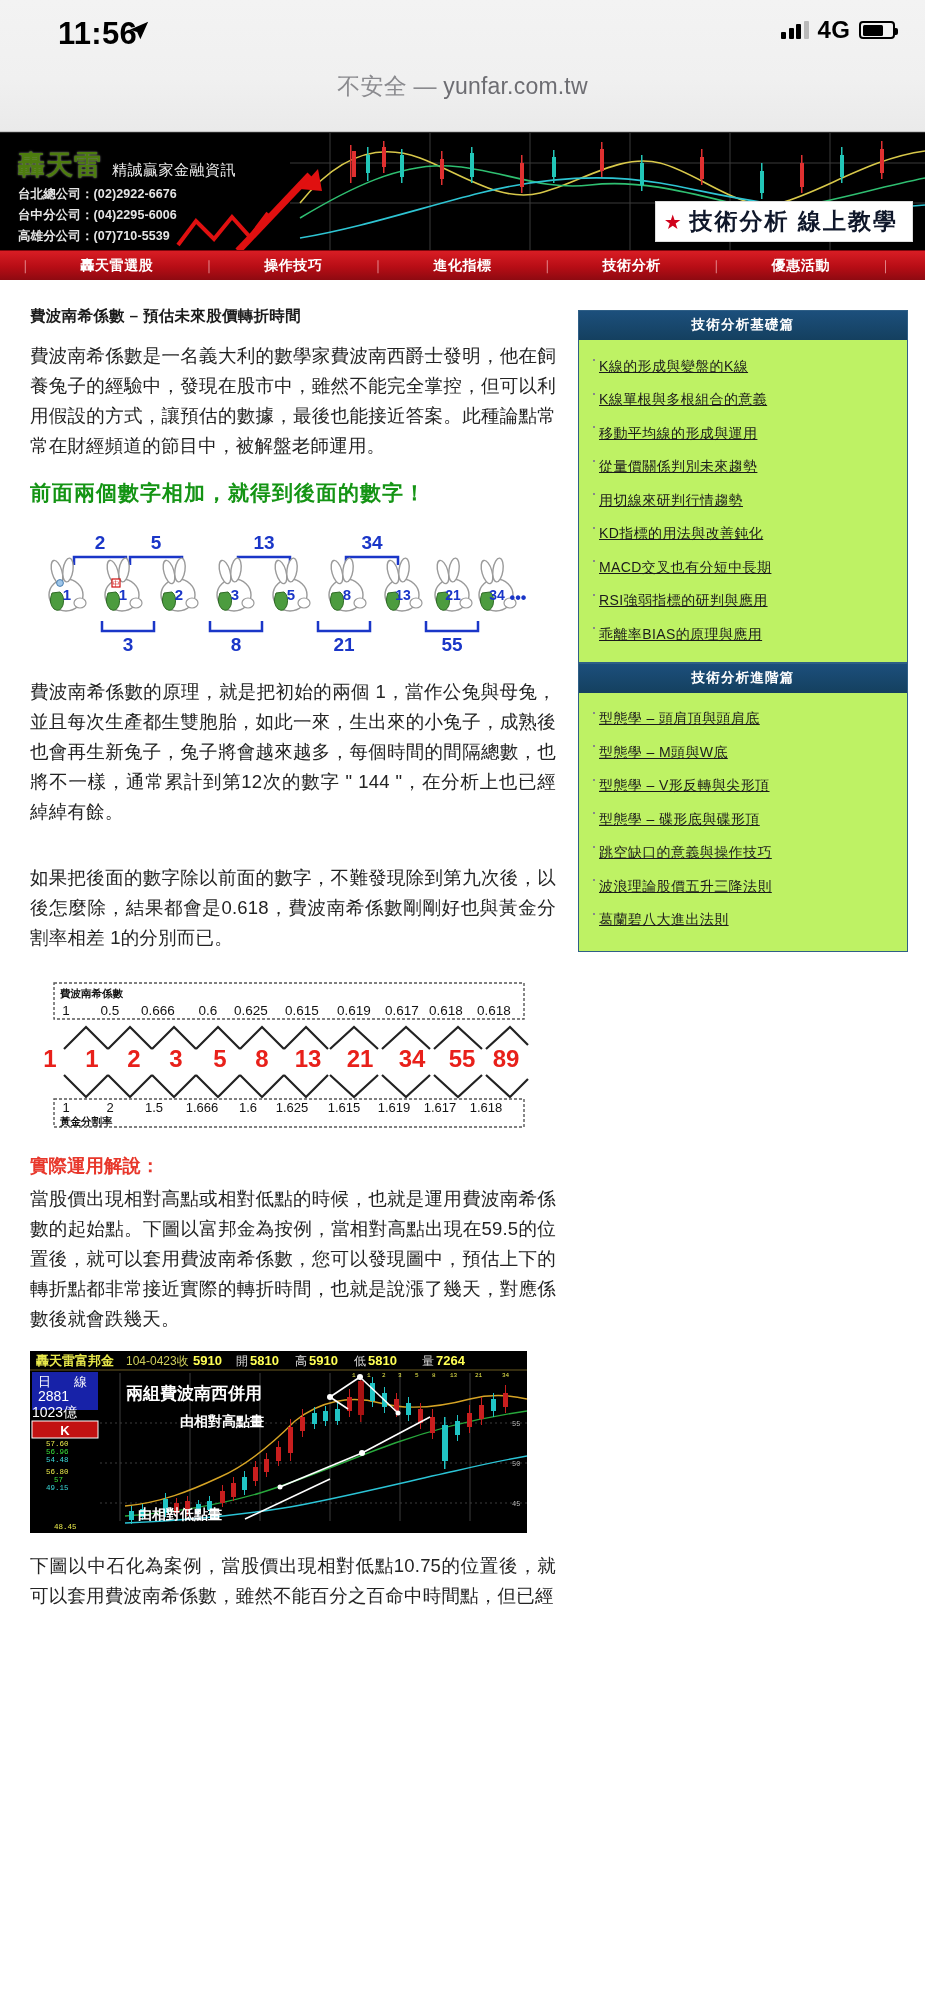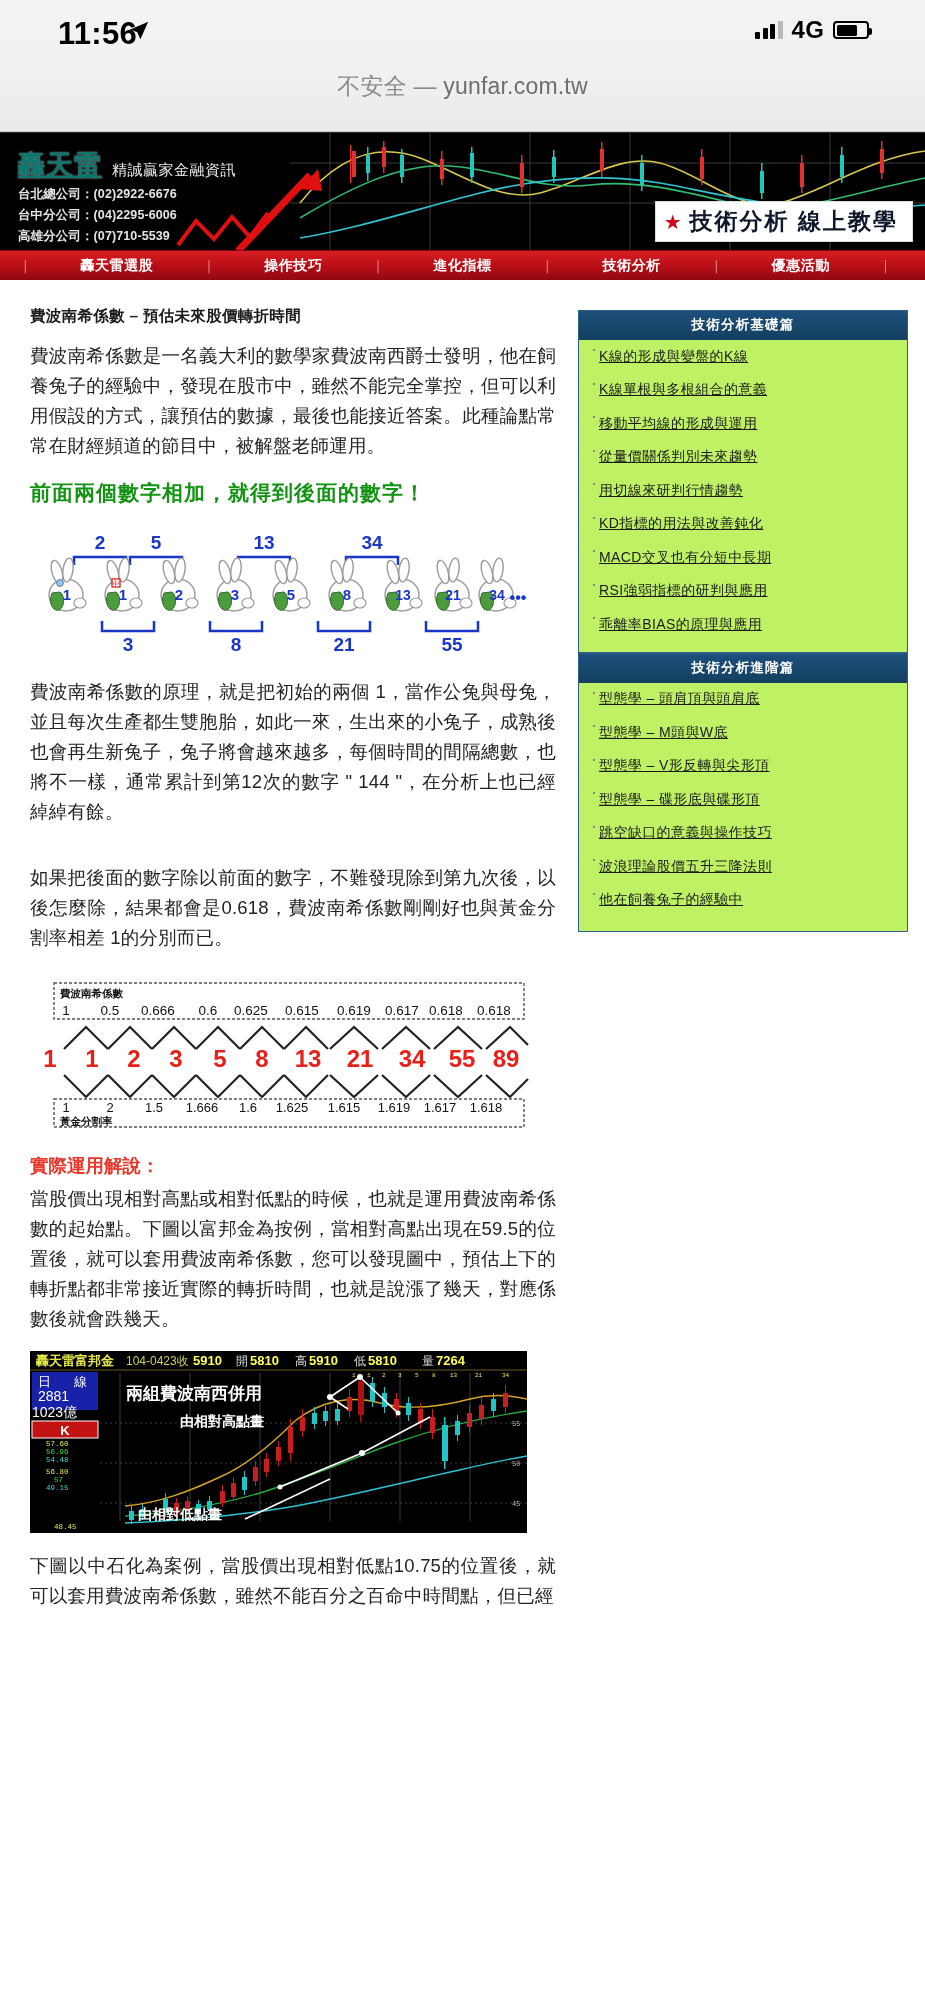--- a/index.html
+++ b/index.html
@@ -23,21 +23,21 @@
     height: 62px; position: relative;
   }
   #status-time {
     position: absolute; left: 58px; top: 16px;
     font-size: 31px; font-weight: 600; color:#000; letter-spacing: .3px;
   }
   #loc-arrow {
     position:absolute; left:128px; top:20px; width:22px; height:22px;
   }
   #status-right {
-    position: absolute; right: 56px; top: 16px;
+    position: absolute; right: 30px; top: 16px;
     display:flex; align-items:center; gap:9px;
   }
   .sig-bars { display:flex; align-items:flex-end; gap:2.5px; height:18px; }
   .sig-bars i { width:5px; background:#000; border-radius:1px; display:block; }
   .sig-bars i.b1 { height:7px; }
   .sig-bars i.b2 { height:11px; }
   .sig-bars i.b3 { height:15px; }
   .sig-bars i.b4 { height:18px; background:#b9b9b9; }
   #net-label { font-size:24px; font-weight:600; color:#000; letter-spacing:.2px;}
   .battery {
@@ -59,23 +59,22 @@
   #site { width:925px; }
   #banner {
     position:relative; height:118px; background:#000; overflow:hidden;
     border-top:1px solid #2a2a2a;
   }
   #banner-chart { position:absolute; inset:0; }
   #logo-block { position:absolute; left:18px; top:14px; z-index:4; }
   #logo-row { display:flex; align-items:flex-end; gap:10px; }
   #logo-main {
     font-family:"DejaVu Sans","Liberation Sans",sans-serif;
-    font-size:27px; font-weight:700; color:#0f766e; letter-spacing:1px;
+    font-size:27px; font-weight:700; color:#4d7c0f; letter-spacing:1px;
     text-shadow:0 0 2px #999;
-    text-decoration:underline;
   }
   #logo-sub { font-size:15px; font-weight:400; color:#efefef; letter-spacing:.5px; padding-bottom:3px;}
   .contact { font-size:12.5px; color:#e5e5e5; font-weight:700; line-height:1.42; letter-spacing:.1px; margin-top:3px;}
   #promo {
     position:absolute; right:12px; bottom:8px; z-index:4;
     background:#fff; border:1px solid #ddd;
     padding:4px 14px 4px 8px; display:flex; align-items:center; gap:8px;
   }
   #promo .star { color:#d0021b; font-size:20px; line-height:1; }
   #promo .txt { color:#0f172a; font-weight:700; font-size:23px; letter-spacing:2px; }
@@ -123,21 +122,21 @@
   
   #stock-shot { width:497px; height:182px; background:#000; position:relative; overflow:hidden; margin:10px 0 18px 0;}
 
   
   .side-box { border:1px solid #2f5f86; margin-bottom:0; background:#bef264; }
   .side-head {
     background:linear-gradient(180deg,#1c4f7c 0%, #14405f 100%);
     color:#fff; font-size:13.5px; font-weight:700; text-align:center;
     padding:5px 0 6px 0; letter-spacing:1.2px;
   }
-  .side-list { padding:0 8px 10px 14px; }
+  .side-list { padding:10px 8px 10px 14px; }
   .side-link {
     display:block; font-size:14px; color:#1b1b1b; text-decoration:underline;
     padding:7.5px 0 8px 6px; letter-spacing:.4px; position:relative;
   }
   .side-link:before {
     content:""; position:absolute; left:0; top:9px; width:2px; height:2px; background:#888;
   }
   .side-link.current { color:#d42a20; text-decoration:none; font-weight:600; }
   .side-link.current .marker { color:#d42a20; margin-right:5px; font-size:11px; }
   .gap-4 { height:4px; }
@@ -635,20 +634,20 @@
 
       <div class="side-box">
         <div class="side-head">技術分析進階篇</div>
         <div class="side-list">
           <a class="side-link">型態學 – 頭肩頂與頭肩底</a>
           <a class="side-link">型態學 – M頭與W底</a>
           <a class="side-link">型態學 – V形反轉與尖形頂</a>
           <a class="side-link">型態學 – 碟形底與碟形頂</a>
           <a class="side-link">跳空缺口的意義與操作技巧</a>
           <a class="side-link">波浪理論股價五升三降法則</a>
-          <a class="side-link">他在飼養兔子的經驗中</a>
+          <a class="side-link">葛蘭碧八大進出法則</a>
           <div class="gap-4"></div>
         </div>
       </div>
 
     </div>
   </div>
 </div>
 
 </body></html>

